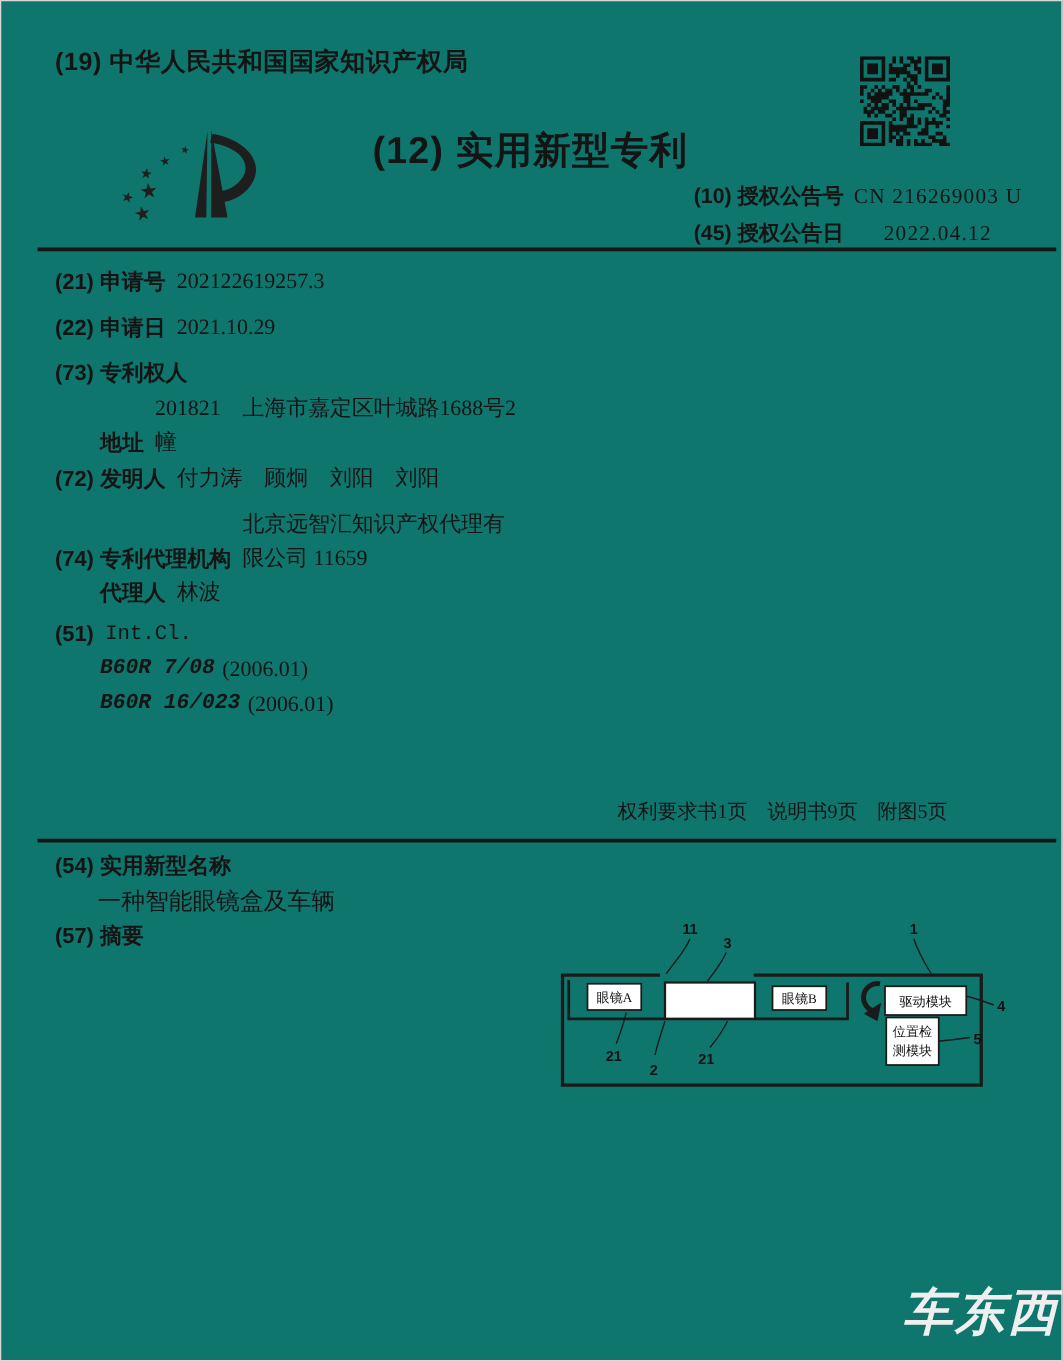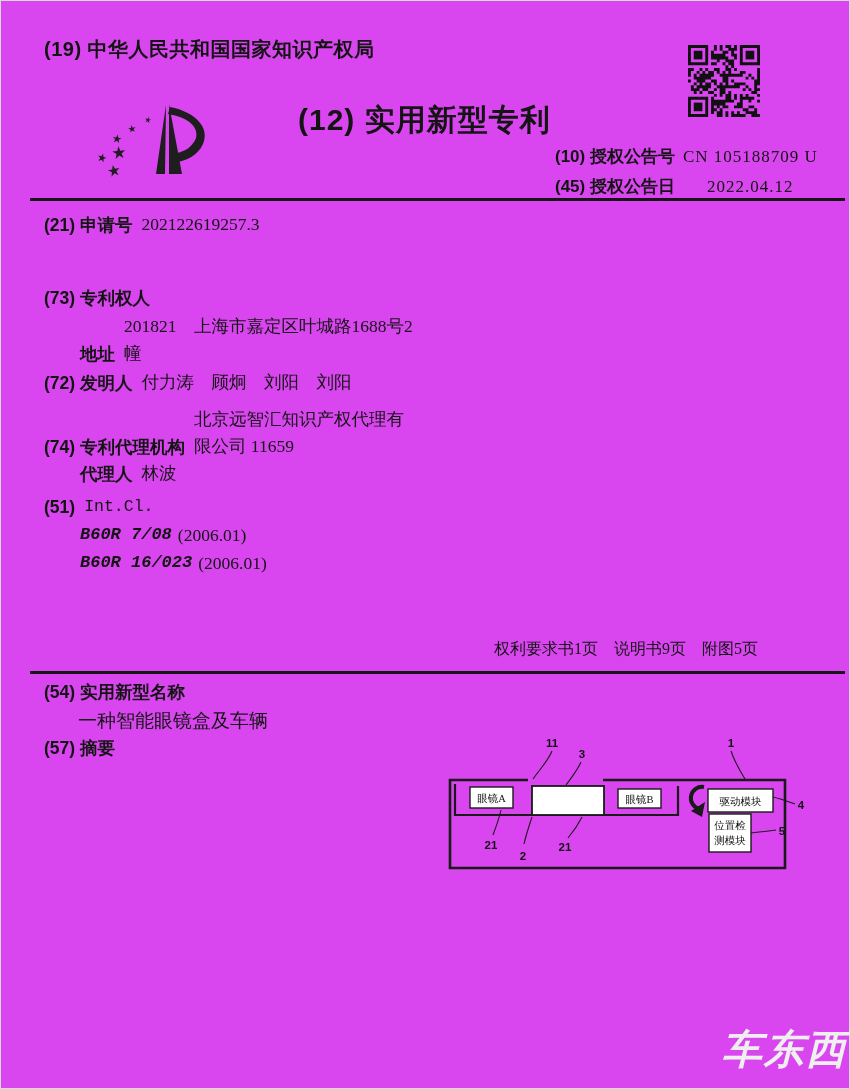--- a/index.html
+++ b/index.html
@@ -1,17 +1,17 @@
 <!DOCTYPE html>
 <html><head>
 <meta charset="utf-8">
 <style>
   html,body{margin:0;padding:0;background:#ffffff;}
   .page{
-    position:relative;width:850px;height:1089px;background:#d946ef;overflow:hidden;
+    position:relative;width:850px;height:1089px;background:#0f766e;overflow:hidden;
     font-family:"Liberation Sans","DejaVu Sans",sans-serif;color:#141414;
     box-shadow:inset 0 0 0 1px #d9d9d9;
   }
   .abs{position:absolute;}
   .lbl{font-family:"Liberation Sans","DejaVu Sans",sans-serif;font-weight:700;}
   .val{font-family:"Liberation Serif","DejaVu Serif",serif;font-weight:400;}
   .mono{font-family:"Liberation Mono","DejaVu Sans Mono",monospace;}
 
   .office-line{left:44px;top:36px;font-size:20px;font-weight:700;letter-spacing:.5px;}
   .doc-type{left:298px;top:100px;font-size:30px;font-weight:700;letter-spacing:1px;}
@@ -74,34 +74,38 @@
     <use href="#star" transform="translate(25,41) scale(4.6) rotate(8)"></use>
     <use href="#star" transform="translate(27,55) scale(6.8) rotate(-6)"></use>
     <use href="#star" transform="translate(10,60) scale(4.6) rotate(15)"></use>
     <use href="#star" transform="translate(22,73) scale(6.2) rotate(-12)"></use>
   </svg>
 
   <div class="abs doc-type">(12) 实用新型专利</div>
 
   <div class="abs pub-row" style="top:146px;">
     <span class="lbl">(10) 授权公告号</span>
-    <span class="val">CN 105188709 U</span>
+    <span class="val">CN 216269003 U</span>
   </div>
   <div class="abs pub-row" style="top:176px;gap:32px;">
     <span class="lbl">(45) 授权公告日</span>
     <span class="val">2022.04.12</span>
   </div>
 
   <div class="abs rule" style="top:198px;"></div>
 
   <div class="abs brow" style="top:211px;">
     <span class="lbl">(21) 申请号</span>
     <span class="val">202122619257.3</span>
   </div>
 
+  <div class="abs brow" style="top:248px;">
+    <span class="lbl">(22) 申请日</span>
+    <span class="val">2021.10.29</span>
+  </div>
 
   <div class="abs brow" style="top:285px;">
     <span class="lbl">(73) 专利权人</span>
   </div>
   <div class="abs brow sub" style="top:313px;">
     <span class="lbl">地址</span>
     <span class="val" style="width:298px;">201821　上海市嘉定区叶城路1688号2幢</span>
   </div>
 
   <div class="abs brow" style="top:369px;">

